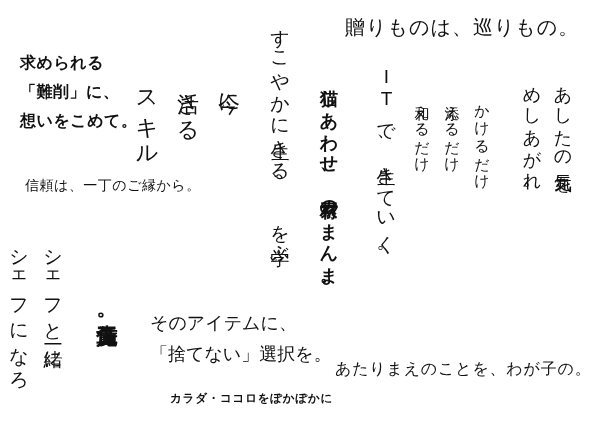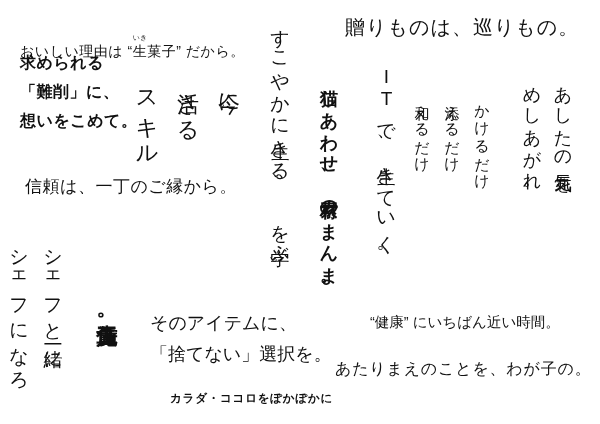--- a/index.html
+++ b/index.html
@@ -21,51 +21,47 @@
   .rt {
     position:absolute; top:-8px; left:50%; transform:translateX(-50%);
     font-size:7px; letter-spacing:0; line-height:1; white-space:nowrap;
   }
 </style>
 </head>
 <body>
 
 <div id="canvas">
 
-  <div class="t g" style="left:20px; top:24px; font-size:14px; letter-spacing:0.5px;">
-    <span>おいしい理由は “</span><span class="rubywrap"><span>生</span><span class="rt">いき</span></span><span>菓子” だから。</span>
-  </div>
 
   <div class="t g sb" style="left:20px; top:48px; font-size:16px; line-height:29px; letter-spacing:0.5px;">求められる
 「難削」に、
 想いをこめて。</div>
 
   <div class="t m v" style="right:350px; top:76px; font-size:22px; line-height:41px; letter-spacing:2px;">今に
 活きる
 スキル</div>
 
   <div class="t m v" style="right:308px; top:16px; font-size:19px; letter-spacing:0.5px;">すこやかに生きる、　を学ぶ。</div>
 
-  <div class="t g" style="left:25px; top:176px; font-size:17px; letter-spacing:0.5px;">信頼は、一丁のご縁から。</div>
+  <div class="t g" style="left:25px; top:176px; font-size:14px; letter-spacing:0.5px;">信頼は、一丁のご縁から。</div>
 
   <div class="t g lt" style="left:345px; top:14px; font-size:20px; letter-spacing:1px;">贈りものは、巡りもの。</div>
 
   <div class="t g b v" style="right:260px; top:76px; font-size:18px; letter-spacing:1.5px;">猫しあわせ、素材のまんま。</div>
 
   <div class="t g lt v up" style="right:202px; top:66px; font-size:19px; letter-spacing:1px;">ITで、生きていく。</div>
 
   <div class="t g lt v" style="right:103px; top:94px; font-size:15px; line-height:30px; letter-spacing:0.5px;">かけるだけ
 添えるだけ
 和えるだけ</div>
 
   <div class="t m v" style="right:22px; top:74px; font-size:18px; line-height:31px; letter-spacing:1px;">あしたの元気を
 めしあがれ。</div>
 
 
-  <div class="t g" style="left:370px; top:313px; font-size:14.5px;">“健康” にいちばん近い時間。</div>
 
   <div class="t g lt" style="left:335px; top:359px; font-size:16px; letter-spacing:0.8px;">あたりまえのことを、わが子の。</div>
 
   <div class="t g lt v" style="right:530px; top:237px; font-size:19px; line-height:34px; letter-spacing:2.5px;">シェフと一緒に
 シェフになろう。</div>
 
 
   <div class="t g b v" style="right:479px; top:308px; font-size:21px; letter-spacing:0.5px;">責任施工。</div>
 
   <div class="t m" style="left:150px; top:308px; font-size:18px; line-height:31px;">そのアイテムに、

